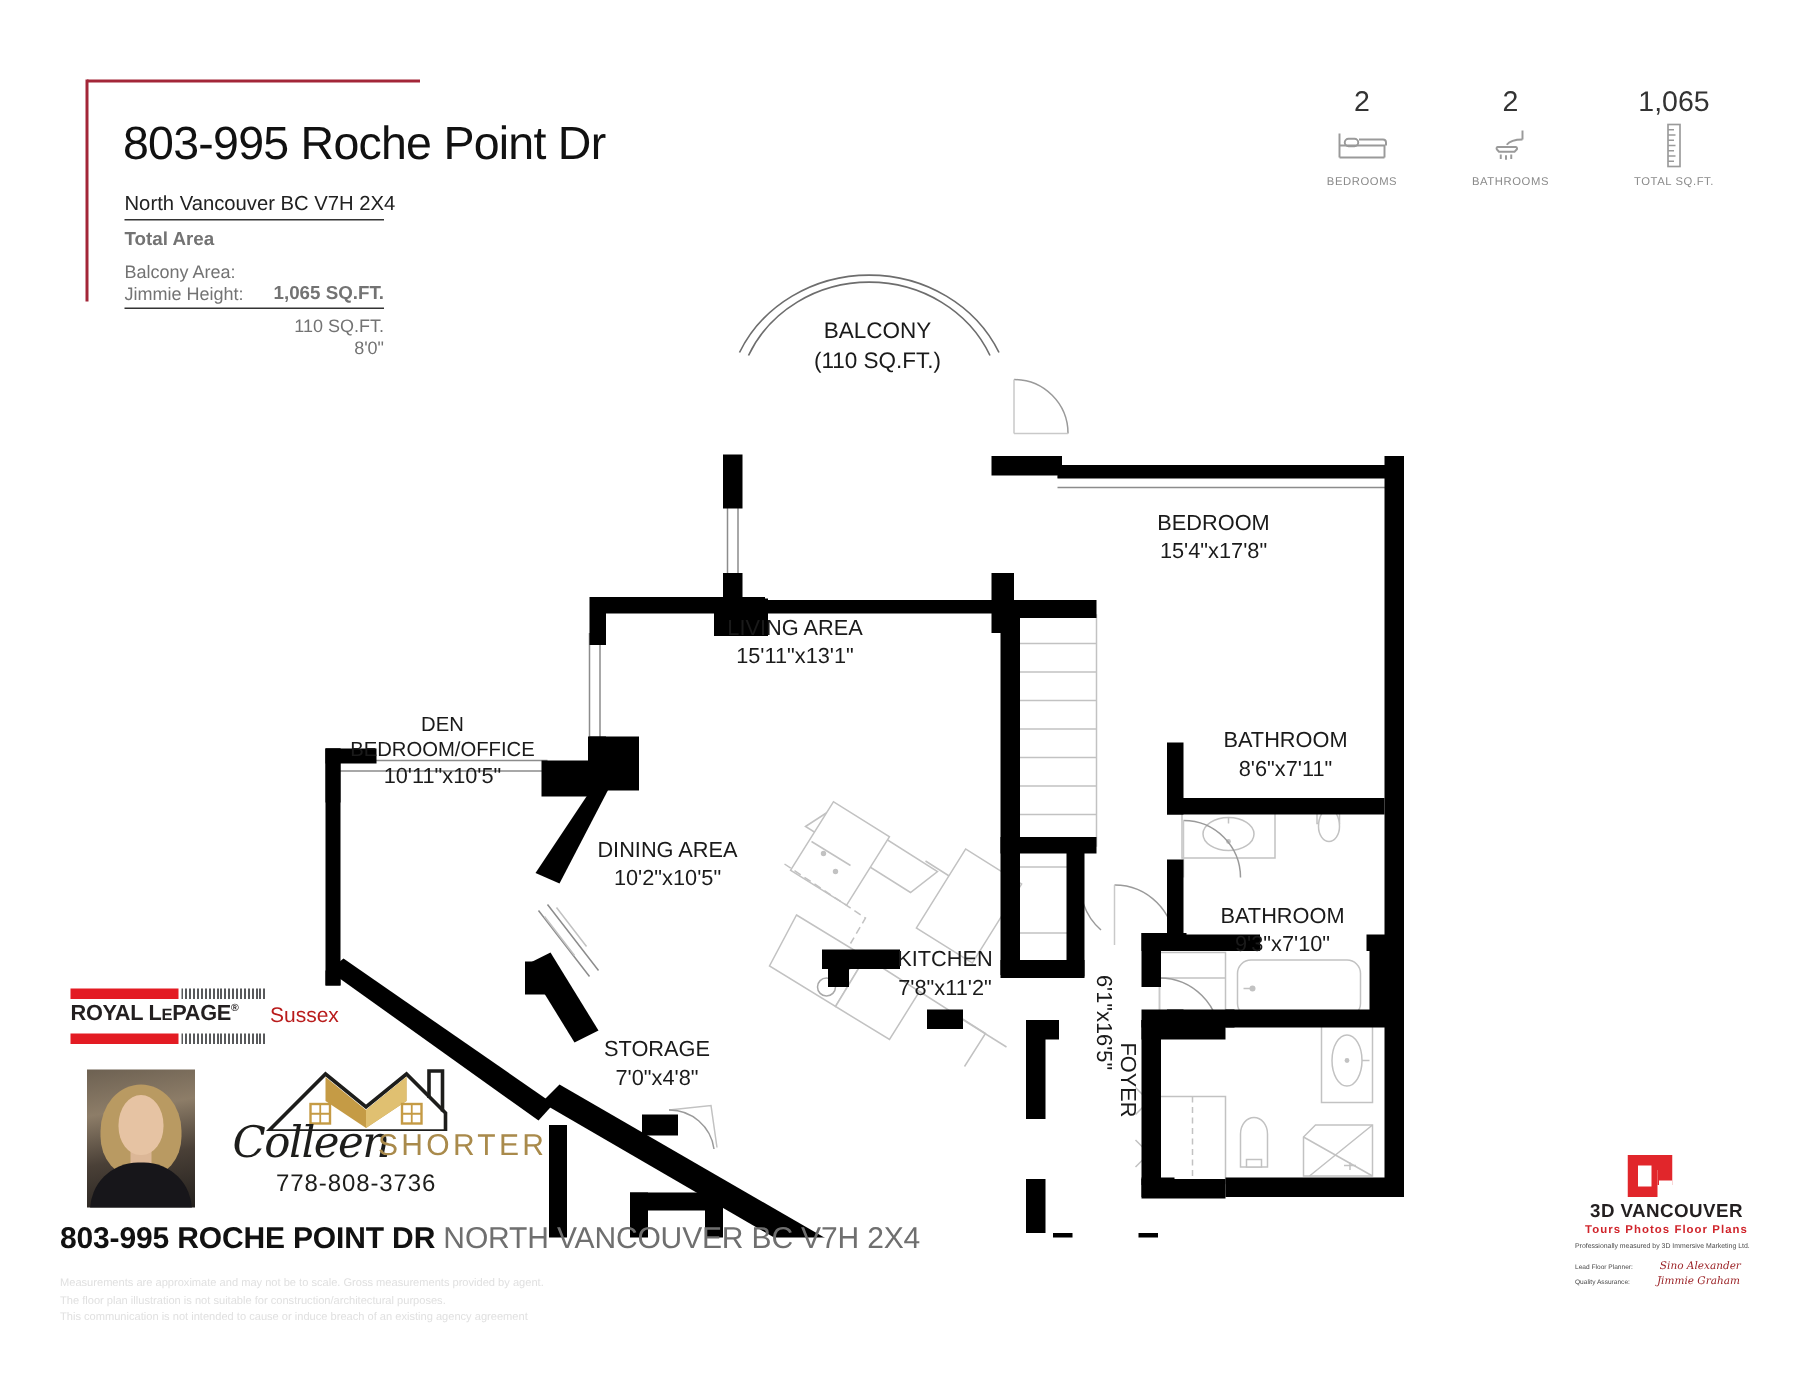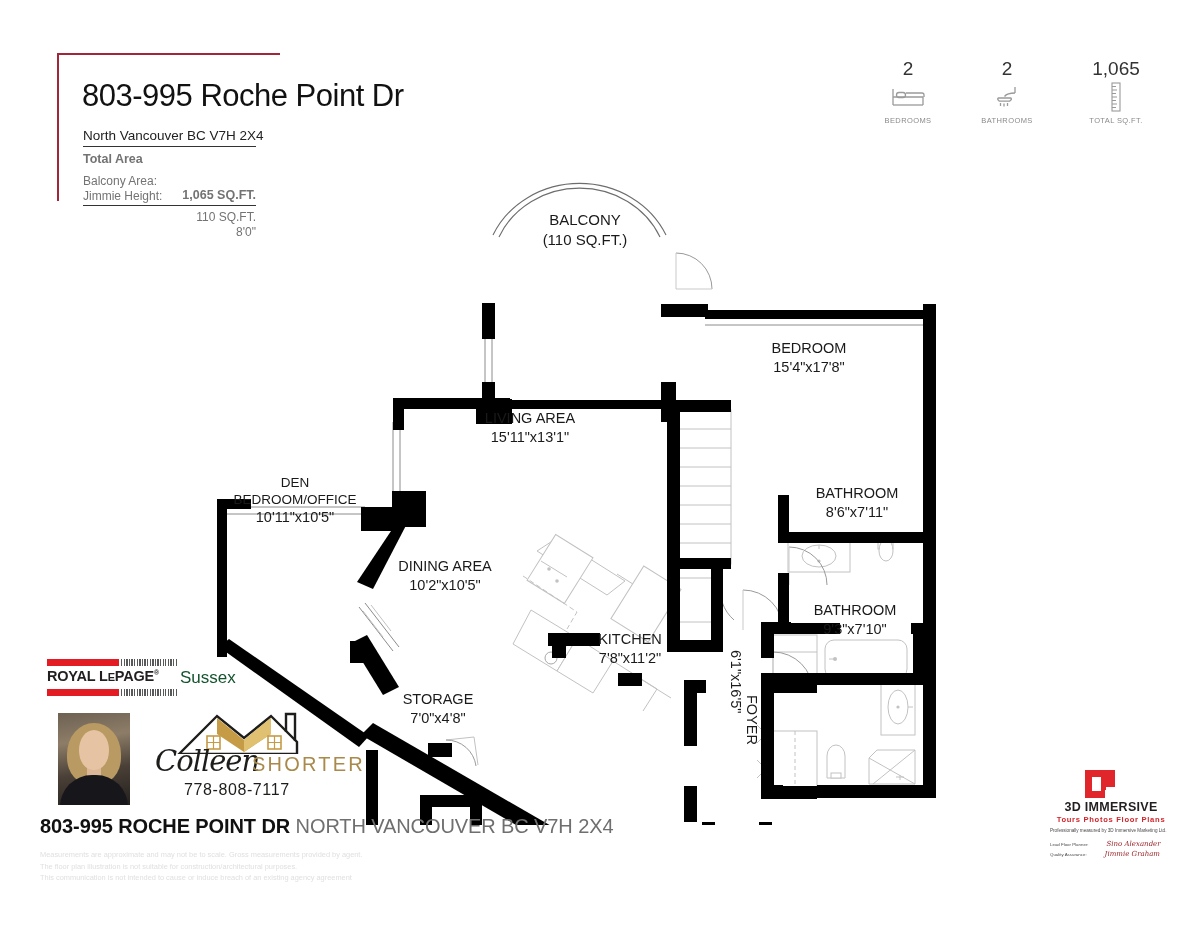--- a/index.html
+++ b/index.html
@@ -62,21 +62,21 @@
   
   #rlp-logo { position:absolute; left:47px; top:659px; width:130px; height:37px; }
   .rlp-bar { position:absolute; left:0; width:72px; height:7px; background:#e31b23; }
   .rlp-hash { position:absolute; left:74px; width:56px; height:7px;
      background:repeating-linear-gradient(to right,#58595b 0 1.3px,#fff 1.3px 2.6px); }
   #rlp-bar-top { top:0; } #rlp-hash-top { top:0; }
   #rlp-bar-bot { top:30px; } #rlp-hash-bot { top:30px; }
   #rlp-word { position:absolute; left:0; top:9px; font-size:14.5px; font-weight:bold;
      letter-spacing:-0.2px; color:#231f20; white-space:nowrap; }
   #rlp-word sup { font-size:7px; vertical-align:super; }
-  #rlp-sussex { position:absolute; left:180px; top:668px; font-size:17px; color:#14532d; }
+  #rlp-sussex { position:absolute; left:180px; top:668px; font-size:14px; color:#b91c1c; }
 
   #agent-photo {
     position:absolute; left:58px; top:713px; width:72px; height:92px;
     background:linear-gradient(170deg,#6d6152 0%,#8d7d68 30%,#4a4037 62%,#23201d 100%);
     overflow:hidden;
   }
   #agent-photo .hair { position:absolute; left:9px; top:10px; width:54px; height:62px;
     border-radius:50% 50% 44% 44%; background:#b99a62; }
   #agent-photo .face { position:absolute; left:21px; top:17px; width:30px; height:40px;
     border-radius:50% 50% 48% 48%; background:#e6c3a3; }
@@ -427,42 +427,42 @@
     <path d="M48 10 L75 32 L102 10 L102 26 L75 44 L48 26 Z" fill="#c59b45"></path>
     <path d="M75 32 L102 10 L102 26 L75 44 Z" fill="#e0c071"></path>
     <path d="M117 24 L117 6 L126 6 L126 33" fill="none" stroke="#1d1d1b" stroke-width="2.4"></path>
     <rect x="38" y="28" width="13" height="13" fill="none" stroke="#c59b45" stroke-width="1.6"></rect>
     <path d="M44.5 28 v13 M38 34.5 h13" stroke="#c59b45" stroke-width="1.2"></path>
     <rect x="99" y="28" width="13" height="13" fill="none" stroke="#c59b45" stroke-width="1.6"></rect>
     <path d="M105.5 28 v13 M99 34.5 h13" stroke="#c59b45" stroke-width="1.2"></path>
   </svg>
   <div id="cs-script">Colleen</div>
   <div id="cs-last">SHORTER</div>
-  <div id="cs-phone">778-808-7117</div>
+  <div id="cs-phone">778-808-3736</div>
 </div>
 
 <div id="footer-address">
   <span class="fa-bold">803-995 ROCHE POINT DR</span>
   <span class="fa-light">NORTH VANCOUVER BC V7H 2X4</span>
 </div>
 
 <div id="disclaimer">
   <div>Measurements are approximate and may not be to scale. Gross measurements provided by agent.</div>
   <div>The floor plan illustration is not suitable for construction/architectural purposes.</div>
   <div>This communication is not intended to cause or induce breach of an existing agency agreement</div>
 </div>
 
 <div id="imm-block">
   <svg id="imm-mark" viewBox="0 0 30 28">
     <path d="M0 0 H30 V10 H20 V28 H0 Z" fill="#e1262b"></path>
     <rect x="7" y="7" width="9" height="14" fill="#ffffff"></rect>
     <rect x="20" y="10" width="10" height="10" fill="#e1262b"></rect>
     <rect x="21" y="17" width="9" height="11" fill="#ffffff"></rect>
   </svg>
-  <div id="imm-title">3D IMMERSIVE</div>
+  <div id="imm-title">3D VANCOUVER</div>
   <div id="imm-sub">Tours   Photos   Floor Plans</div>
   <div id="imm-meas">Professionally measured by 3D Immersive Marketing Ltd.</div>
   <div class="imm-sig-row" id="imm-sig1">
     <span>Lead Floor Planner:</span><span class="imm-sig-name">Sino Alexander</span>
   </div>
   <div class="imm-sig-row" id="imm-sig2">
     <span>Quality Assurance:</span><span class="imm-sig-name">Jimmie Graham</span>
   </div>
 </div>
 

